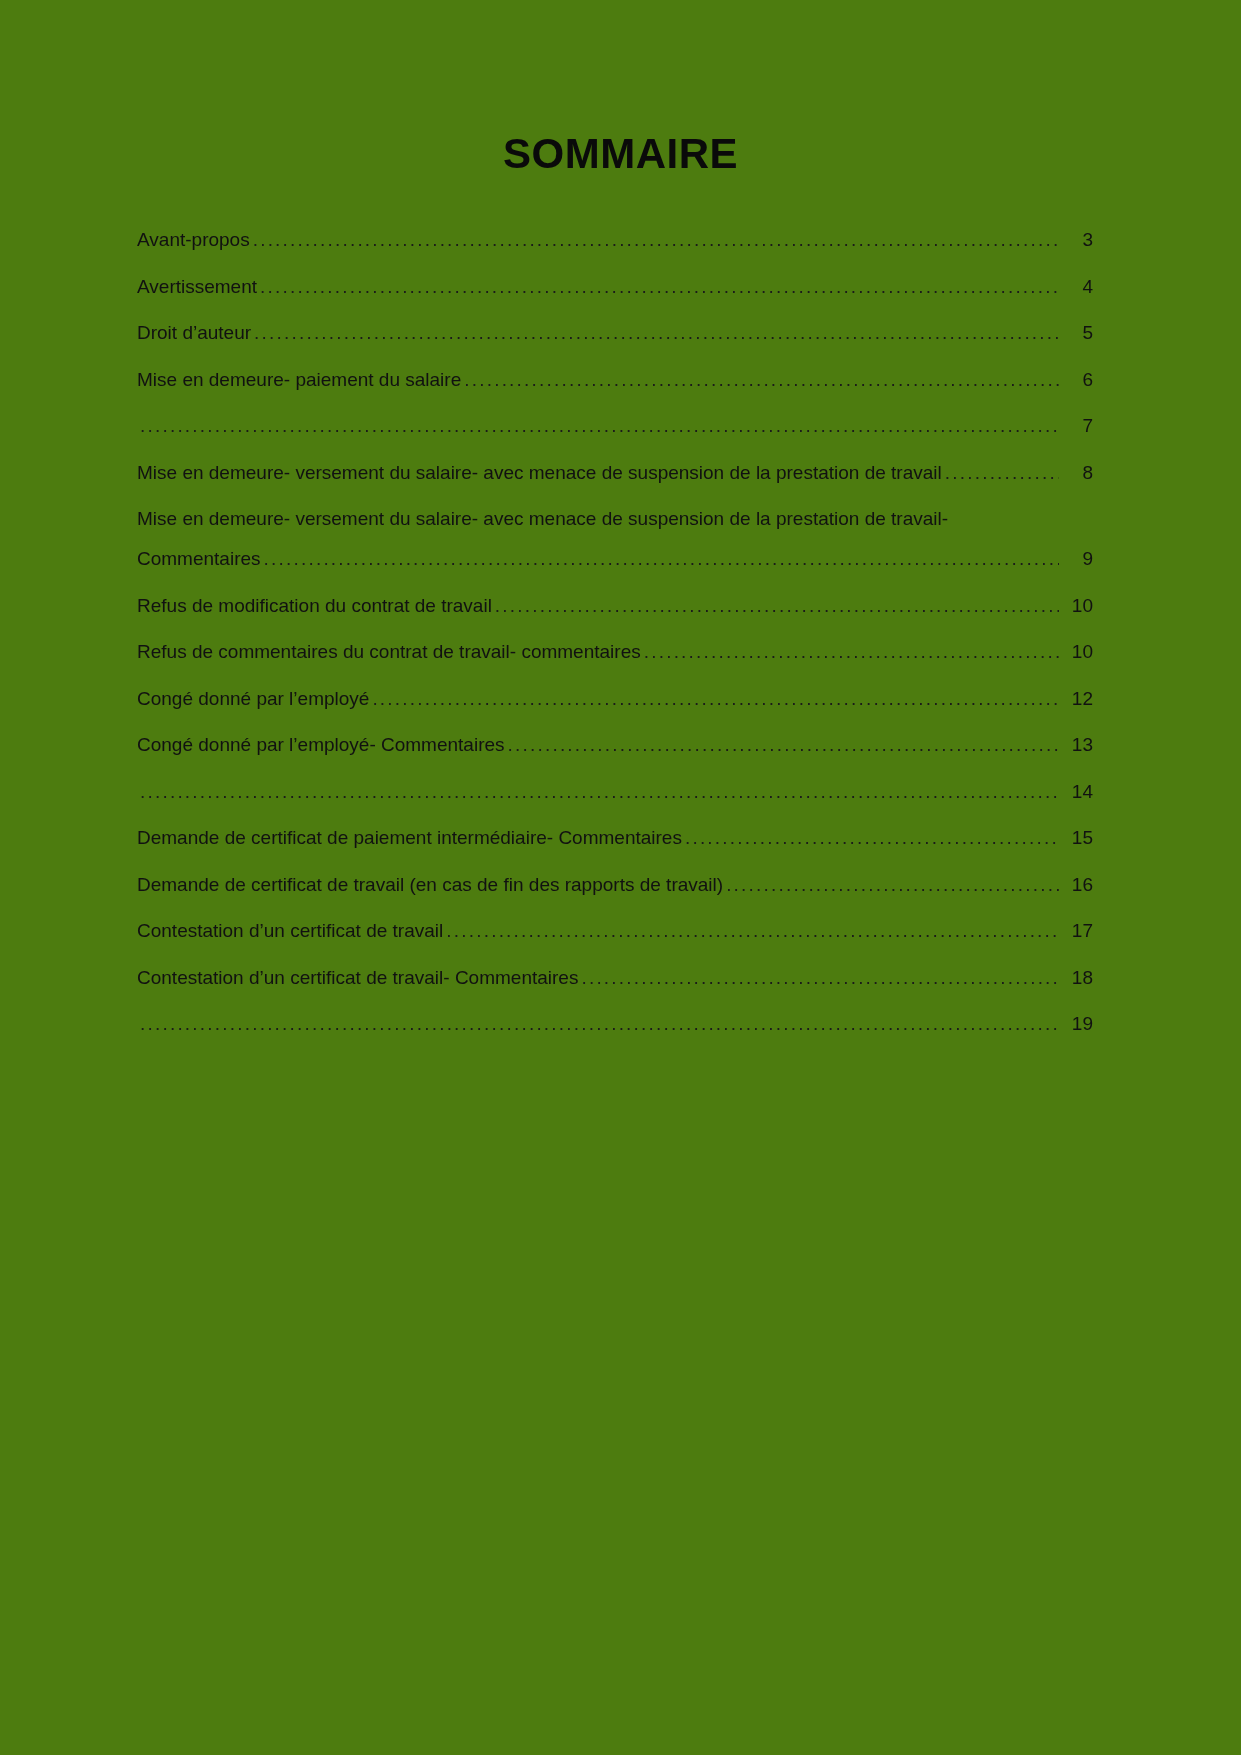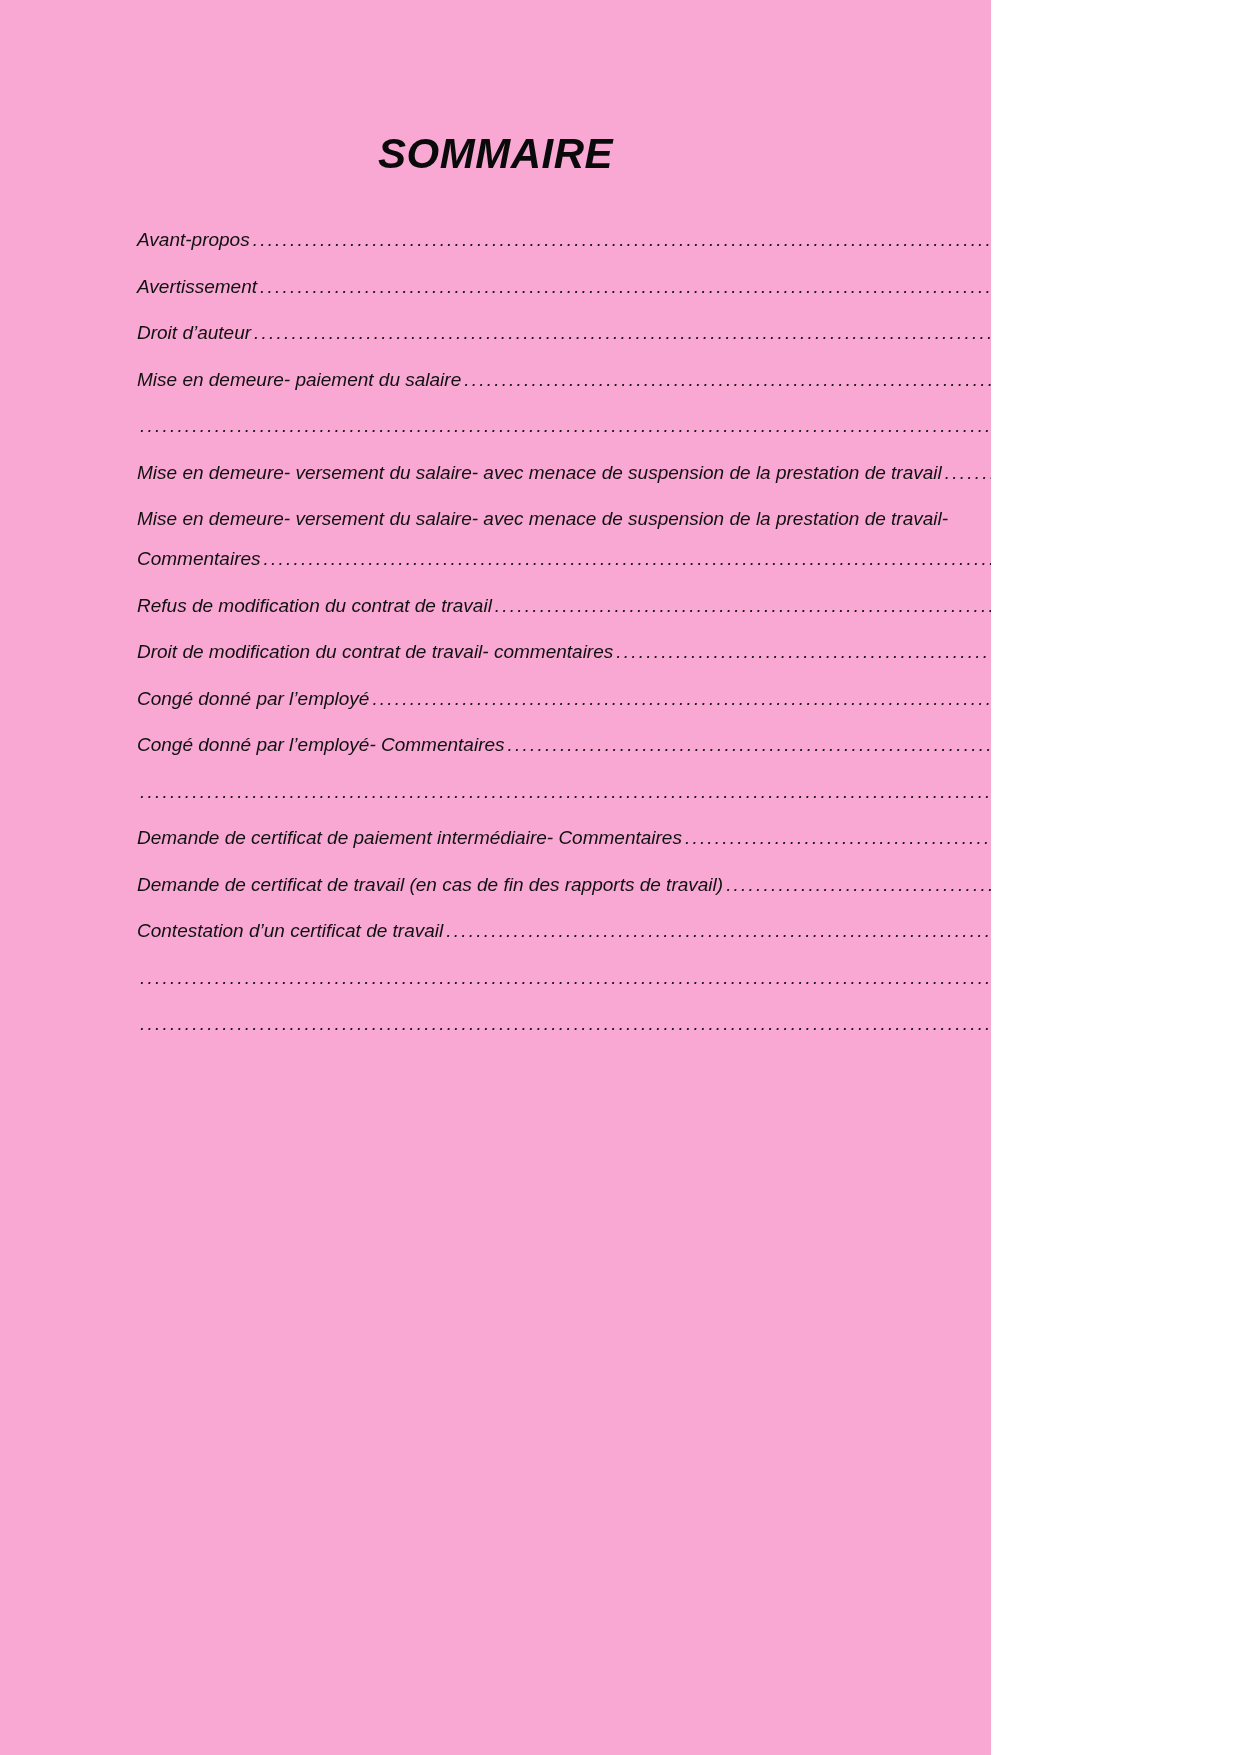--- a/index.html
+++ b/index.html
@@ -2,28 +2,27 @@
 <html><head>
 <meta charset="utf-8">
 <style>
   html, body {
     margin: 0;
     padding: 0;
     background: #ffffff;
   }
   .page {
     position: relative;
-    width: 991px;
+    width: 1241px;
     height: 1755px;
-    background: #f9a8d4;
+    background: #4d7c0f;
     font-family: "Liberation Sans", "DejaVu Sans", sans-serif;
     color: #111111;
     overflow: hidden;
     box-sizing: border-box;
-    font-style: italic;
   }
   .doc-title {
     margin: 0;
     padding-top: 130px;
     text-align: center;
     font-size: 42px;
     font-weight: 700;
     letter-spacing: 0.5px;
     color: #0a0a0a;
     font-family: "Liberation Sans", "DejaVu Sans", sans-serif;
@@ -146,21 +145,21 @@
     <div class="toc-row">
       <span class="toc-label">Refus de modification du contrat de travail</span>
       <span class="toc-leader">............................................................................................................................................................................................................................................................................................................</span>
       <span class="toc-page">10</span>
     </div>
   </div>
 
   <div class="toc-entry">
 
     <div class="toc-row">
-      <span class="toc-label">Droit de modification du contrat de travail- commentaires</span>
+      <span class="toc-label">Refus de commentaires du contrat de travail- commentaires</span>
       <span class="toc-leader">............................................................................................................................................................................................................................................................................................................</span>
       <span class="toc-page">10</span>
     </div>
   </div>
 
   <div class="toc-entry">
 
     <div class="toc-row">
       <span class="toc-label">Congé donné par l’employé</span>
       <span class="toc-leader">............................................................................................................................................................................................................................................................................................................</span>
@@ -208,20 +207,21 @@
     <div class="toc-row">
       <span class="toc-label">Contestation d’un certificat de travail</span>
       <span class="toc-leader">............................................................................................................................................................................................................................................................................................................</span>
       <span class="toc-page">17</span>
     </div>
   </div>
 
   <div class="toc-entry">
 
     <div class="toc-row">
+      <span class="toc-label">Contestation d’un certificat de travail- Commentaires</span>
       <span class="toc-leader">............................................................................................................................................................................................................................................................................................................</span>
       <span class="toc-page">18</span>
     </div>
   </div>
 
   <div class="toc-entry">
 
     <div class="toc-row">
       <span class="toc-leader">............................................................................................................................................................................................................................................................................................................</span>
       <span class="toc-page">19</span>

